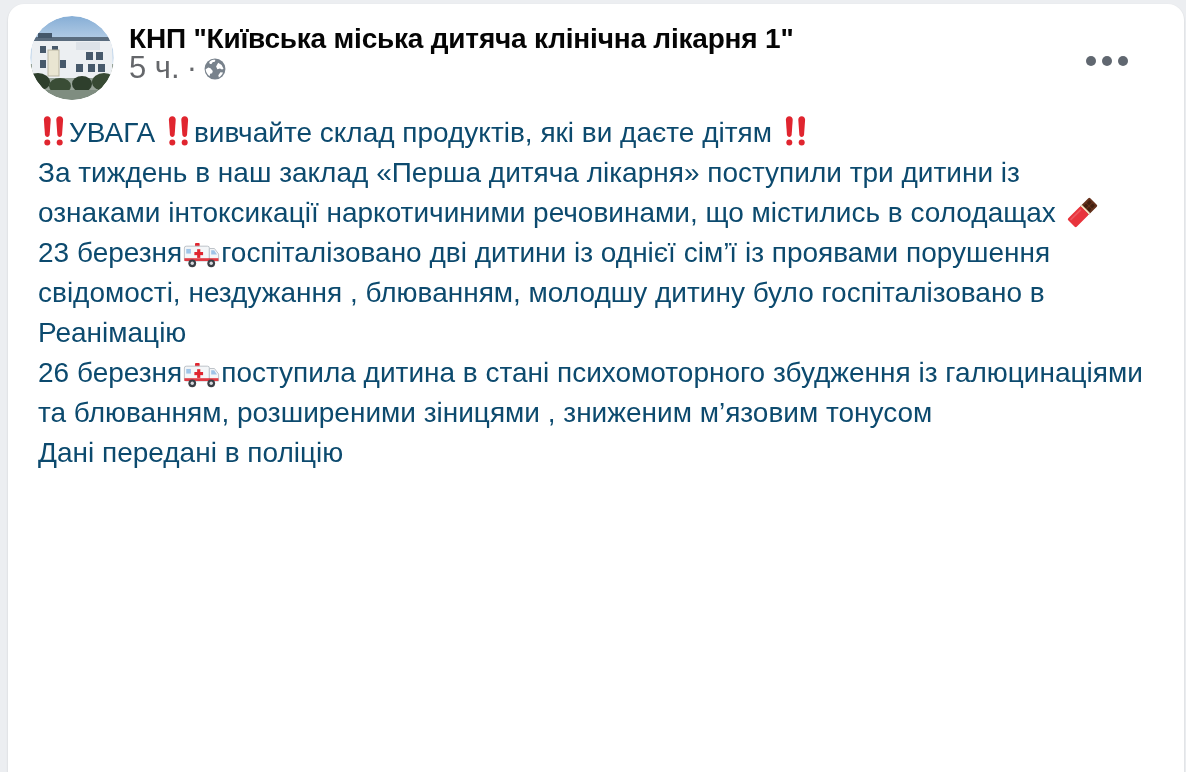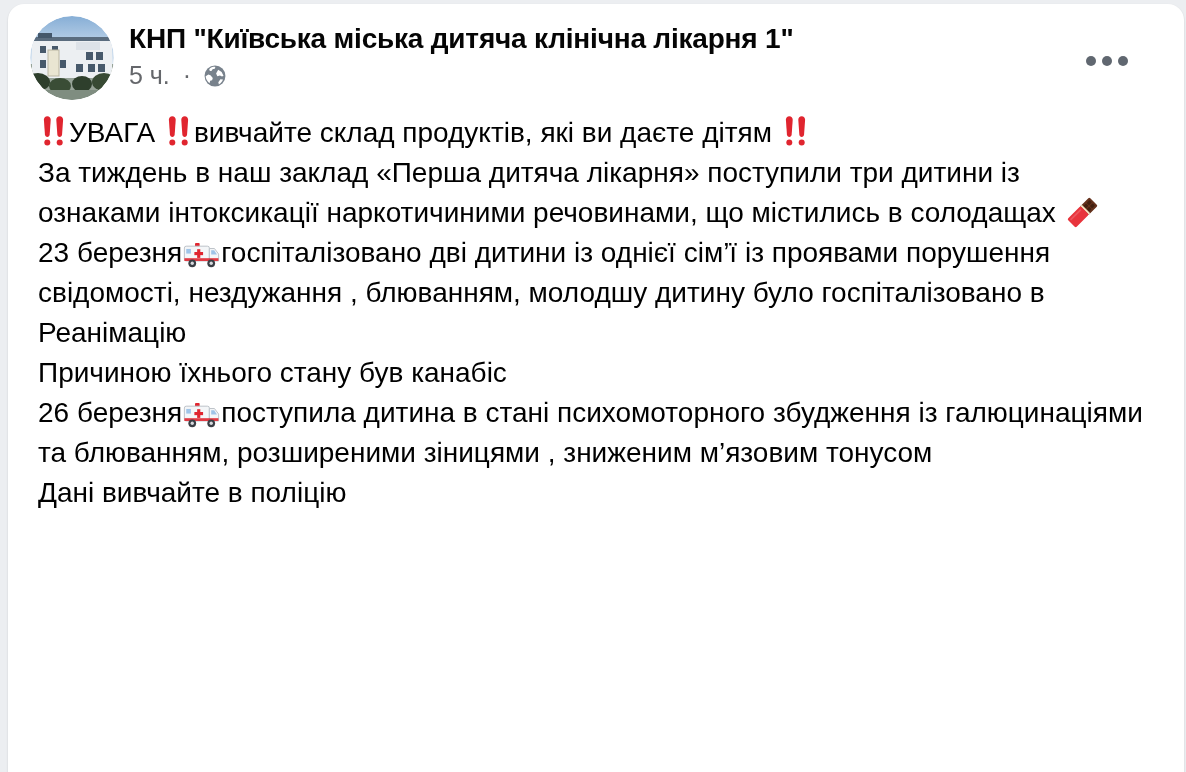--- a/index.html
+++ b/index.html
@@ -21,34 +21,34 @@
   .avatar{
     width:84px;height:84px;border-radius:50%;overflow:hidden;flex:0 0 84px;
     cursor:pointer;
   }
   .header-text{margin-left:15px;padding-top:7px;}
   .page-name{
     font-size:28px;font-weight:700;color:#050505;line-height:32px;
     letter-spacing:-.2px;cursor:pointer;
   }
   .meta{
-    margin-top:8px;display:flex;align-items:center;gap:13px;
-    font-size:25px;color:#65676b;line-height:24px;
+    margin-top:1px;display:flex;align-items:center;gap:7px;
+    font-size:31px;color:#65676b;line-height:24px;
   }
   .meta .sep{color:#65676b;}
   .globe{display:inline-flex;line-height:0;margin-top:1px;}
   .more{
     position:absolute;right:48px;top:44px;
     display:flex;gap:6px;align-items:center;padding:8px;cursor:pointer;
     border-radius:20px;
   }
   .more .dot{width:10px;height:10px;border-radius:50%;background:#606770;}
   .body-text{
     padding:13px 36px 24px 30px;
-    font-size:28px;line-height:40px;color:#000000;
+    font-size:28px;line-height:40px;color:#0c4a6e;
   }
   .post-line{white-space:pre-wrap;word-wrap:break-word;}
   .emoji{display:inline-block;line-height:0;vertical-align:-6px;margin:0 2px;}
   .emoji-ambulance{vertical-align:-8px;margin:0 1px;}
   .emoji-chocolate-bar{vertical-align:-7px;}
   .emoji-double-exclamation{vertical-align:-4px;margin:0 3px;}
 </style>
 </head>
 <body>
 
@@ -153,31 +153,30 @@
             <path d="M30.5 11.5h3.2l3 4.5h-6.2z" fill="#9fc4e8"></path>
             <rect x="3.5" y="10" width="5" height="5" fill="#9fc4e8"></rect>
             <rect x="15.3" y="10.3" width="3.4" height="9.4" fill="#e0252f"></rect>
             <rect x="12.3" y="13.3" width="9.4" height="3.4" fill="#e0252f"></rect>
             <rect x="1.5" y="20" width="36.8" height="3" fill="#e0252f" opacity=".9"></rect>
             <circle cx="10" cy="25.5" r="4.2" fill="#3b3f45"></circle>
             <circle cx="10" cy="25.5" r="1.8" fill="#d7dadf"></circle>
             <circle cx="30.5" cy="25.5" r="4.2" fill="#3b3f45"></circle>
             <circle cx="30.5" cy="25.5" r="1.8" fill="#d7dadf"></circle>
           </svg></span>госпіталізовано дві дитини із однієї сім’ї із проявами порушення свідомості, нездужання , блюванням, молодшу дитину було госпіталізовано в Реанімацію</div>
-      <div class="post-line">Причиною їхнього стану був канабіс</div>
       <div class="post-line">26 березня<span class="emoji emoji-ambulance"><svg width="37" height="31" viewBox="0 0 40 32">
             <rect x="13" y="3.5" width="5" height="4" rx="1" fill="#e0252f"></rect>
             <rect x="1.5" y="7" width="27" height="16" rx="2" fill="#f4f6f8" stroke="#b9bfc6"></rect>
             <path d="M28.5 9.5h5.5l4.5 6v7.5h-10z" fill="#f4f6f8" stroke="#b9bfc6"></path>
             <path d="M30.5 11.5h3.2l3 4.5h-6.2z" fill="#9fc4e8"></path>
             <rect x="3.5" y="10" width="5" height="5" fill="#9fc4e8"></rect>
             <rect x="15.3" y="10.3" width="3.4" height="9.4" fill="#e0252f"></rect>
             <rect x="12.3" y="13.3" width="9.4" height="3.4" fill="#e0252f"></rect>
             <rect x="1.5" y="20" width="36.8" height="3" fill="#e0252f" opacity=".9"></rect>
             <circle cx="10" cy="25.5" r="4.2" fill="#3b3f45"></circle>
             <circle cx="10" cy="25.5" r="1.8" fill="#d7dadf"></circle>
             <circle cx="30.5" cy="25.5" r="4.2" fill="#3b3f45"></circle>
             <circle cx="30.5" cy="25.5" r="1.8" fill="#d7dadf"></circle>
           </svg></span>поступила дитина в стані психомоторного збудження із галюцинаціями та блюванням, розширеними зіницями , зниженим м’язовим тонусом</div>
-      <div class="post-line">Дані вивчайте в поліцію</div>
+      <div class="post-line">Дані передані в поліцію</div>
     </div>
 
 </div>
 
 </body></html>

